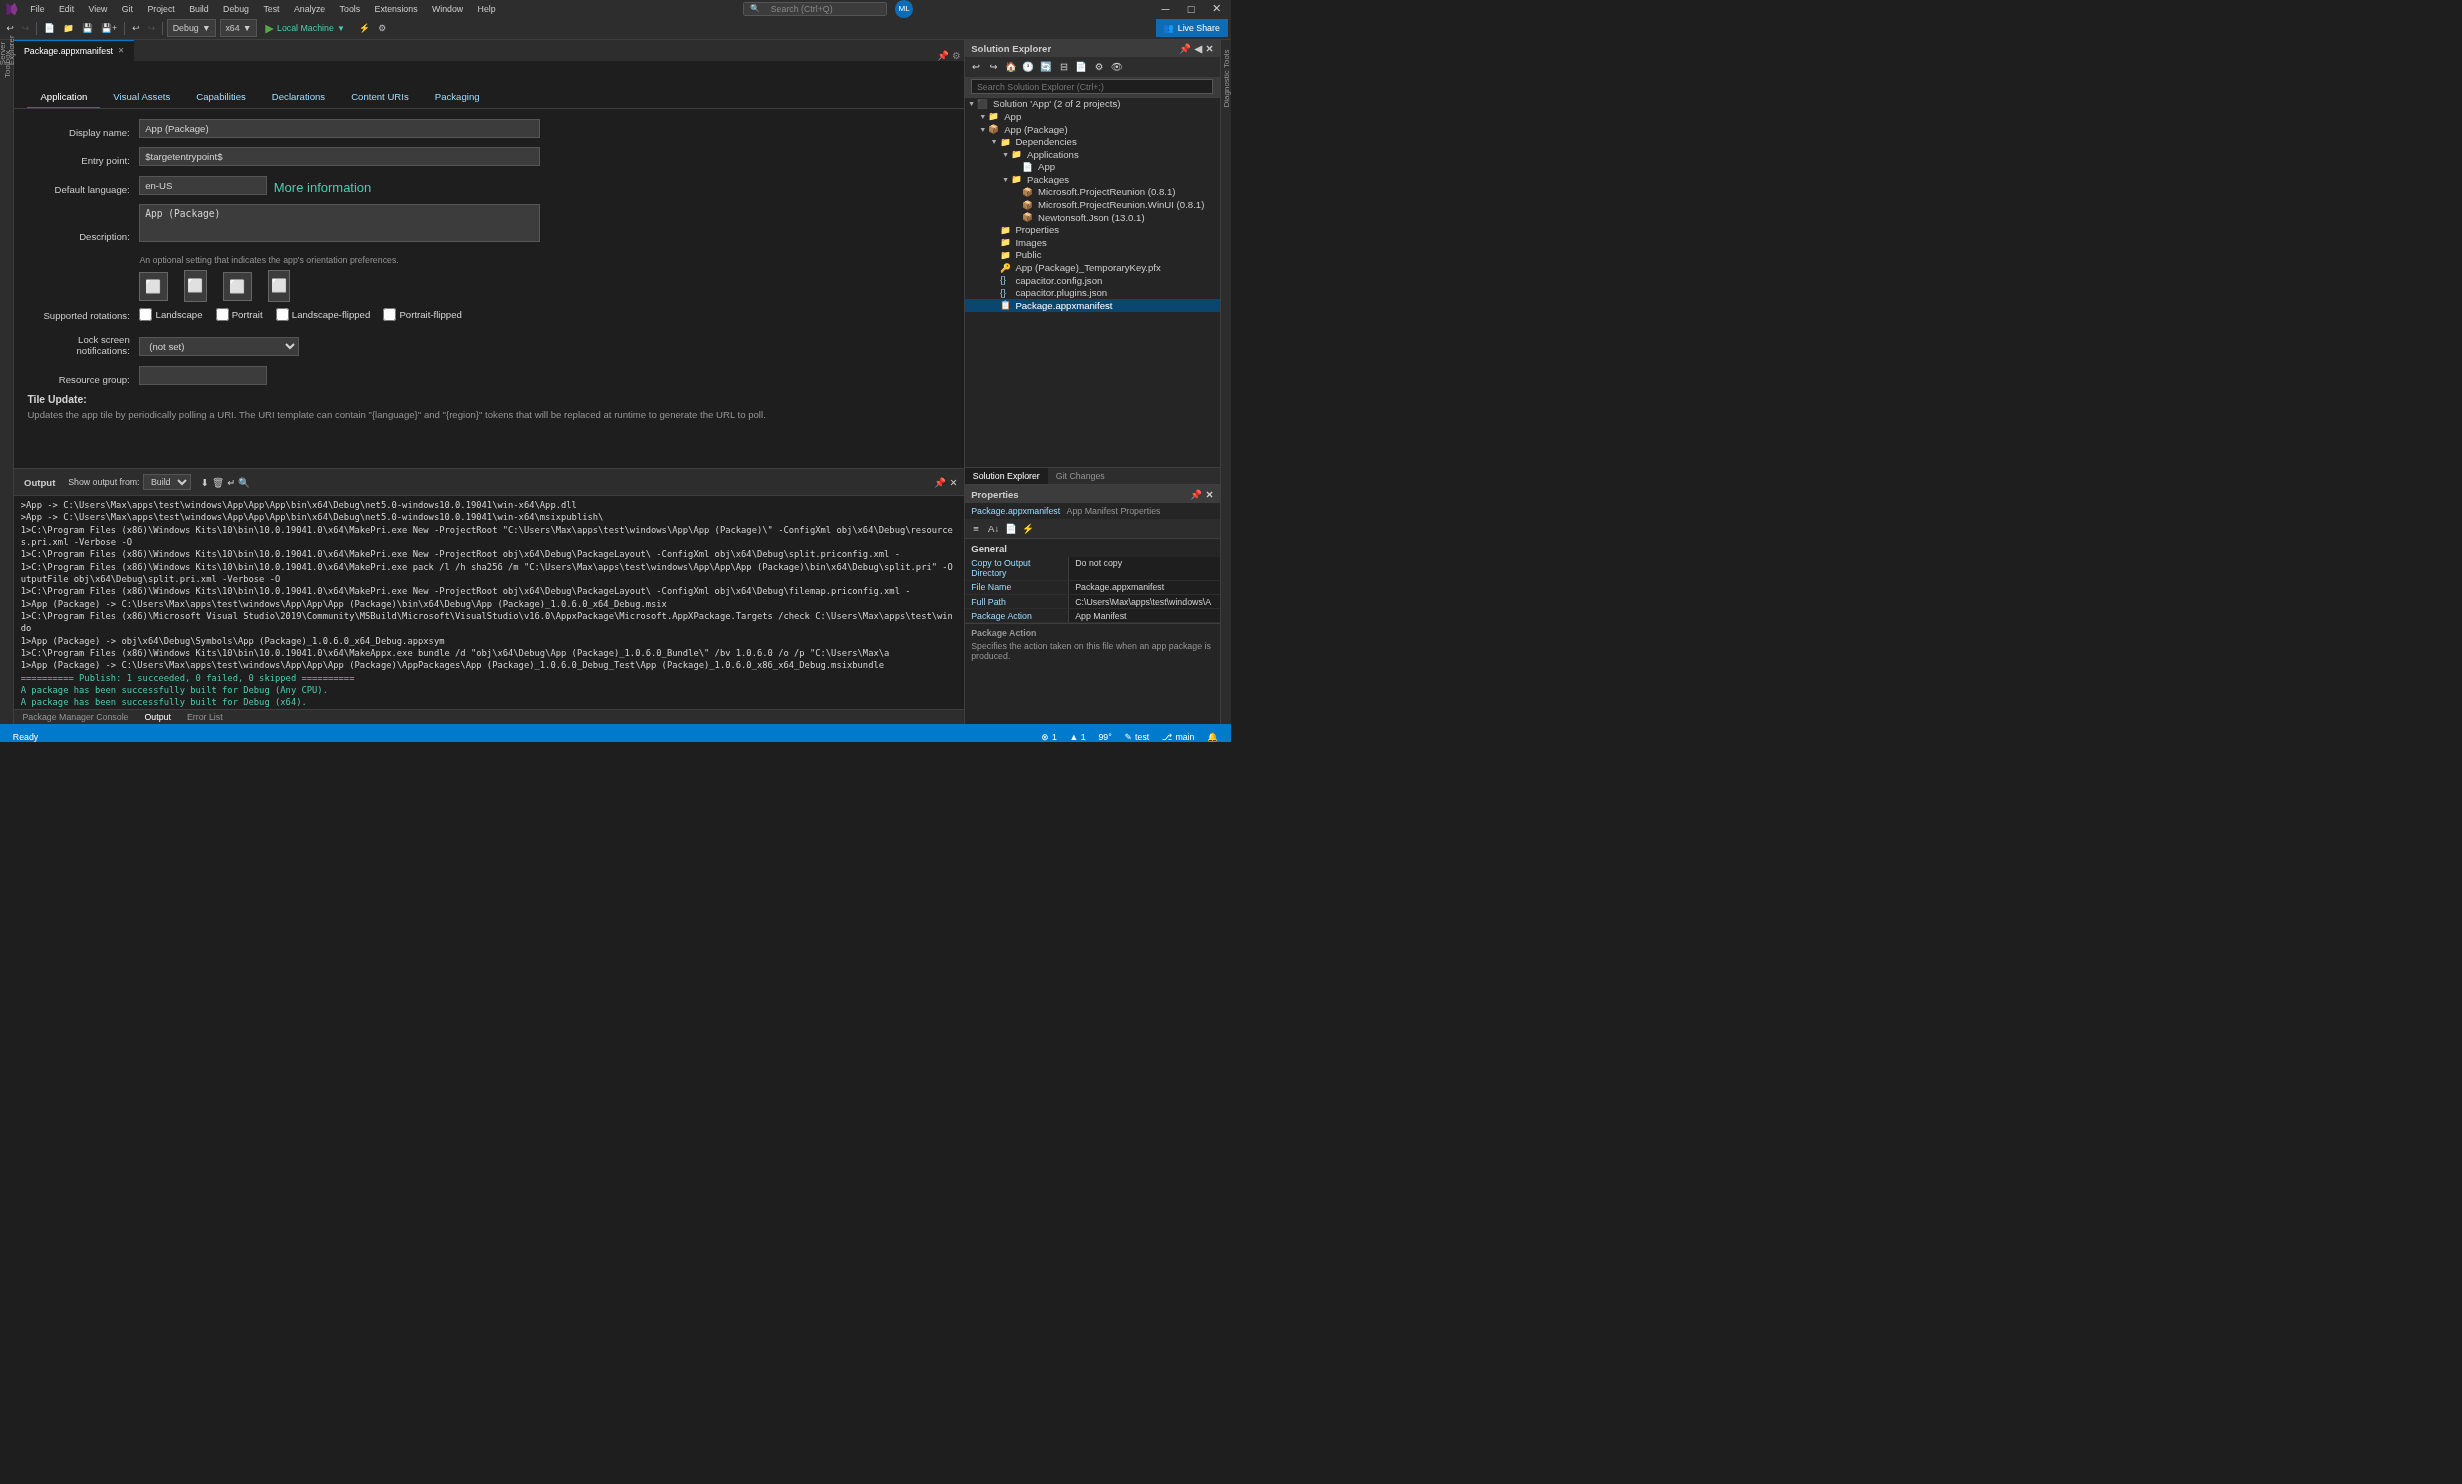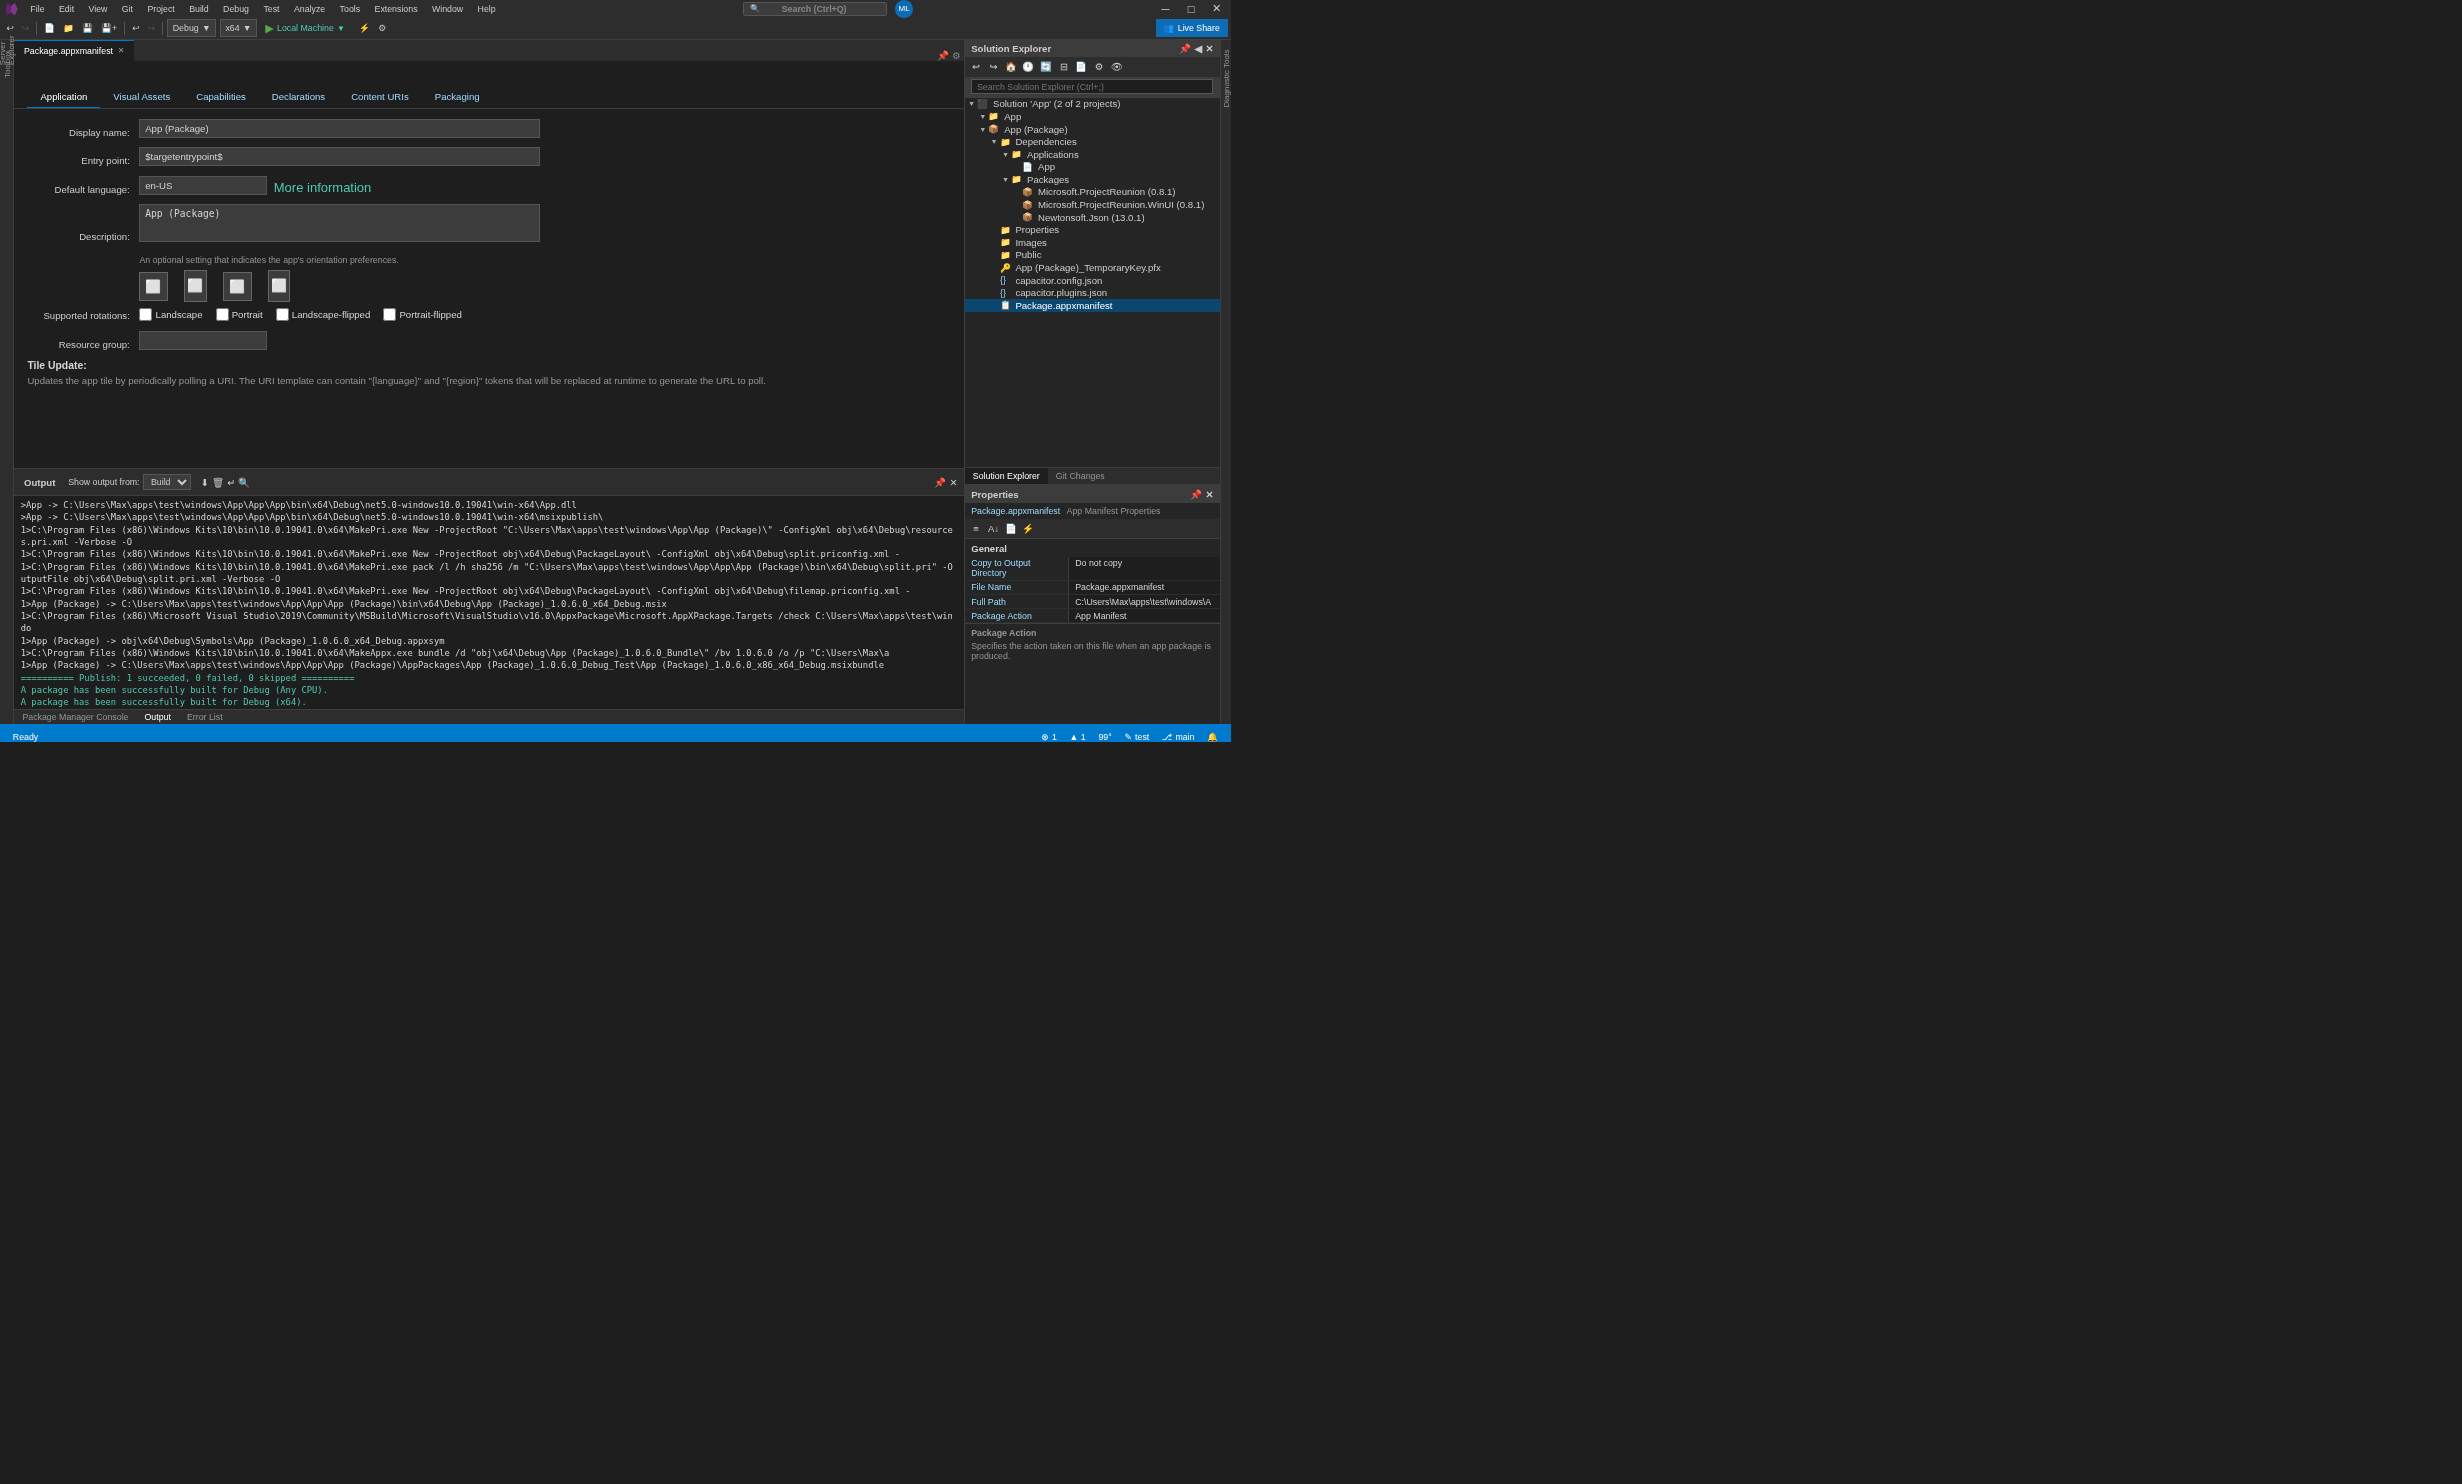--- a/index.html
+++ b/index.html
@@ -138,21 +138,21 @@
   <span class="menu-item">Build</span>
   <span class="menu-item">Debug</span>
   <span class="menu-item">Test</span>
   <span class="menu-item">Analyze</span>
   <span class="menu-item">Tools</span>
   <span class="menu-item">Extensions</span>
   <span class="menu-item">Window</span>
   <span class="menu-item">Help</span>
   <div class="search-box">
     <span style="font-size:8px;color:#aaa;">🔍</span>
-    <span style="margin-left:21px;font-size:8.8px;color:#888;font-weight:bold;">Search (Ctrl+Q)</span>
+    <span style="margin-left:10px;font-size:8.8px;color:#888;">Search (Ctrl+Q)</span>
   </div>
   <div class="user-avatar" style="margin-left:6.4px;">ML</div>
   <div class="title-controls">
     <div class="title-btn">─</div>
     <div class="title-btn">□</div>
     <div class="title-btn close">✕</div>
   </div>
 </div>
 
 <div id="toolbar">
@@ -271,20 +271,26 @@
                     <span>Landscape-flipped</span>
                   </label>
                 <label class="rotation-check">
                     <input type="checkbox" style="">
                     <span>Portrait-flipped</span>
                   </label>
               </div>
             </div>
           </div>
 
+          <div class="form-row">
+            <div class="form-label">Lock screen notifications:</div>
+            <select class="form-select">
+              <option>(not set)</option>
+            </select>
+          </div>
 
           <div class="form-row">
             <div class="form-label">Resource group:</div>
             <input class="form-input" type="text" value="" style="max-width: 128px;">
           </div>
 
           <div>
             <div class="section-title">Tile Update:</div>
             <div class="section-desc">Updates the app tile by periodically polling a URI. The URI template can contain "{language}" and "{region}" tokens that will be replaced at runtime to generate the URL to poll.</div>
           </div>

